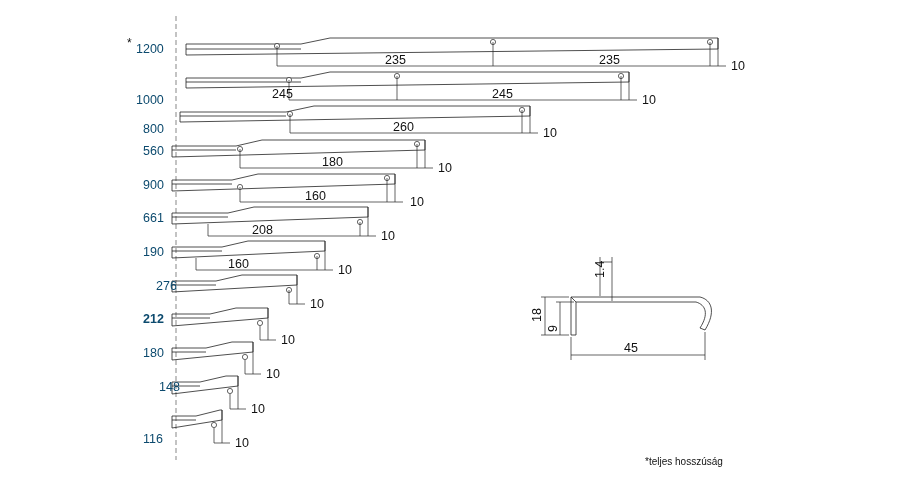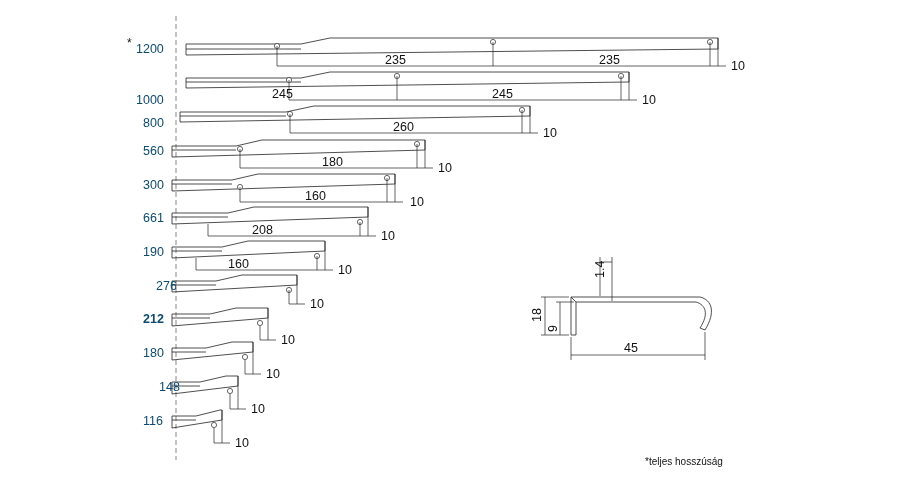--- a/index.html
+++ b/index.html
@@ -206,25 +206,25 @@
       <line class="dim" x1="571" y1="337" x2="571" y2="360"></line>
       <line class="dim" x1="705" y1="332" x2="705" y2="360"></line>
       <line class="dim" x1="571" y1="355" x2="705" y2="355"></line>
       <text class="dimtxt" x="624" y="352">45</text>
     </g>
   </svg>
 
   <div class="star" style="left:127px;top:36px;">*</div>
   <div class="lbl size" style="left:136px;top:42px;">1200</div>
   <div class="lbl size" style="left:136px;top:77px;margin-top:16px;">1000</div>
-  <div class="lbl size" style="left:143px;top:116px;">800</div>
+  <div class="lbl size" style="left:143px;top:122px;">800</div>
   <div class="lbl size" style="left:143px;top:144px;text-align:center;">560</div>
-  <div class="lbl size" style="left:143px;top:178px;">300</div>
+  <div class="lbl size" style="left:143px;top:178px;">900</div>
   <div class="lbl size" style="left:143px;top:211px;">661</div>
   <div class="lbl size" style="left:143px;top:245px;">190</div>
   <div class="lbl size" style="left:156px;top:279px;">276</div>
   <div class="lbl size" style="left:143px;top:312px;font-weight:bold;">212</div>
   <div class="lbl size" style="left:143px;top:346px;">180</div>
   <div class="lbl size" style="left:159px;top:380px;">148</div>
-  <div class="lbl size" style="left:143px;top:414px;">116</div>
+  <div class="lbl size" style="left:143px;top:432px;">116</div>
 
   <div class="footnote" style="left:645px;top:456px;">*teljes hosszúság</div>
 </div>
 
 </body></html>

